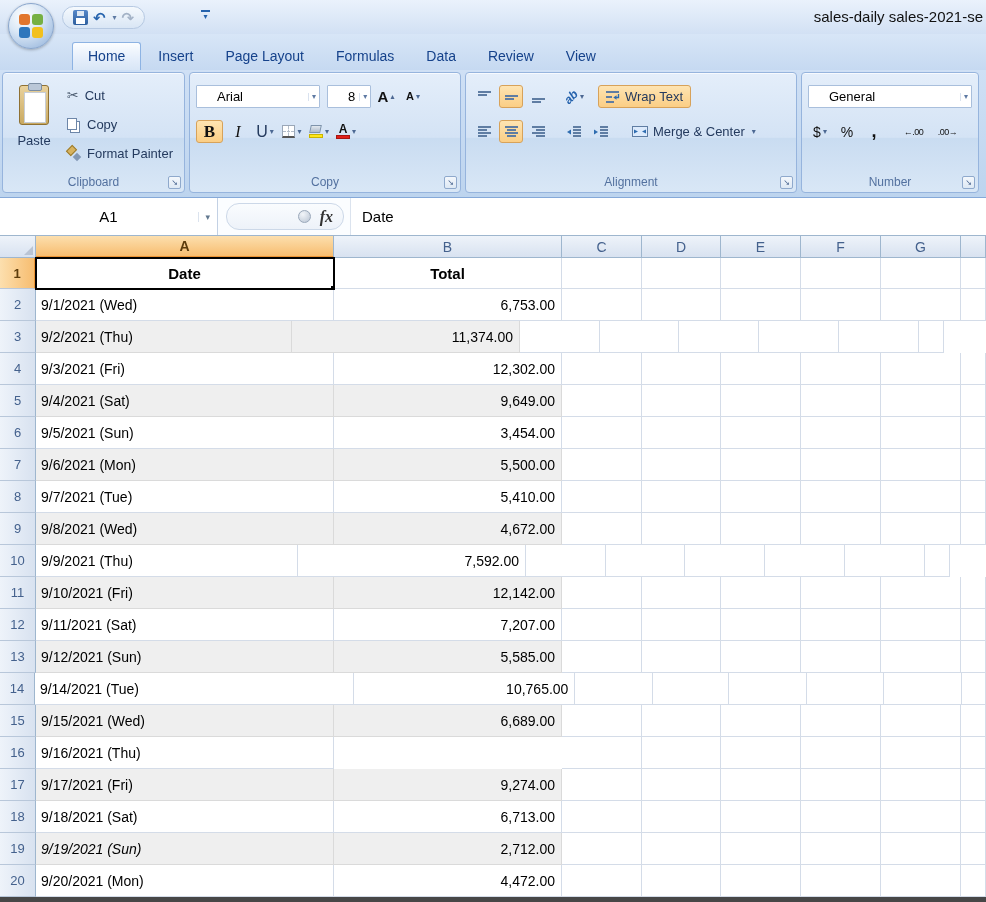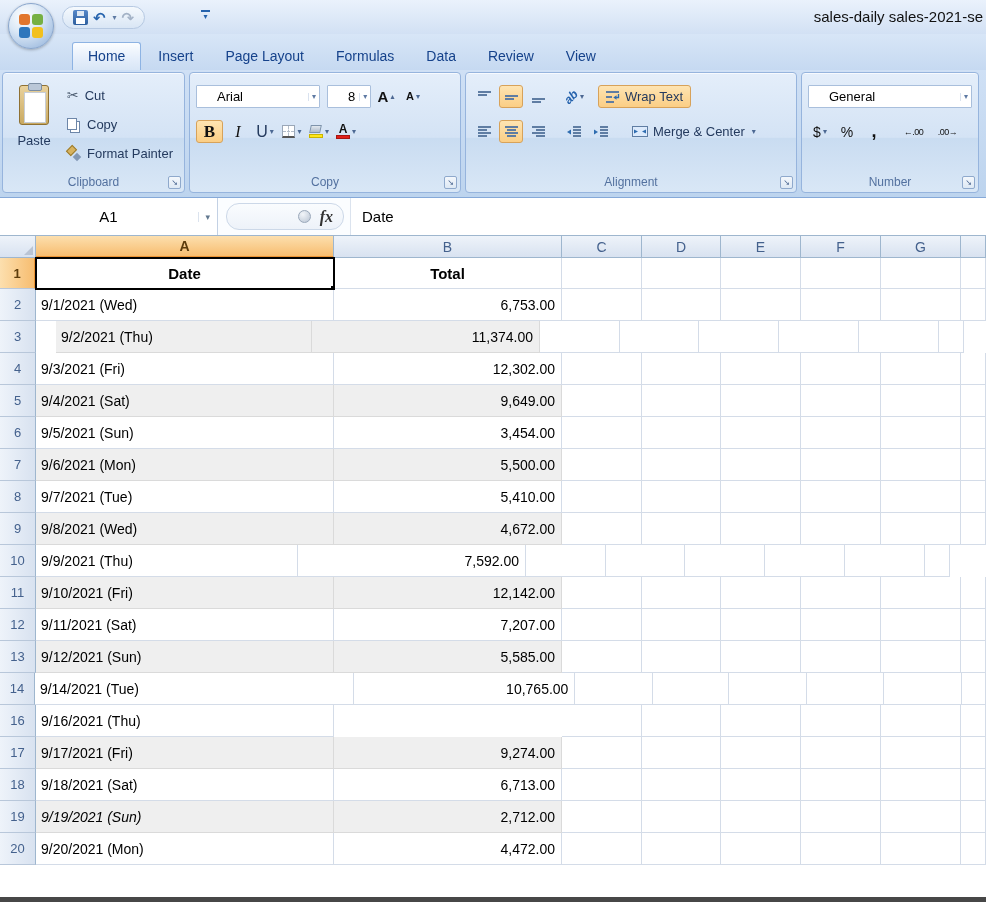--- a/index.html
+++ b/index.html
@@ -427,21 +427,21 @@
           <div class="cell num" style="width: 228px;">6,753.00</div>
           <div class="cell" style="width: 80px;"></div>
           <div class="cell" style="width: 79px;"></div>
           <div class="cell" style="width: 80px;"></div>
           <div class="cell" style="width: 80px;"></div>
           <div class="cell" style="width: 80px;"></div>
           <div class="cell" style="width: 25px;"></div>
         </div>
         <div class="sheet-row">
           <div class="row-hdr">3</div>
-          <div class="cell band date" style="width: 256px; margin-left: 20px;">9/2/2021 (Thu)</div>
+          <div class="cell band date" style="width: 256px;">9/2/2021 (Thu)</div>
           <div class="cell band num" style="width: 228px;">11,374.00</div>
           <div class="cell" style="width: 80px;"></div>
           <div class="cell" style="width: 79px;"></div>
           <div class="cell" style="width: 80px;"></div>
           <div class="cell" style="width: 80px;"></div>
           <div class="cell" style="width: 80px;"></div>
           <div class="cell" style="width: 25px;"></div>
         </div>
         <div class="sheet-row">
           <div class="row-hdr">4</div>
@@ -558,20 +558,31 @@
           <div class="cell date" style="width: 330px;">9/14/2021 (Tue)</div>
           <div class="cell num" style="width: 228px;">10,765.00</div>
           <div class="cell" style="width: 80px;"></div>
           <div class="cell" style="width: 79px;"></div>
           <div class="cell" style="width: 80px;"></div>
           <div class="cell" style="width: 80px;"></div>
           <div class="cell" style="width: 80px;"></div>
           <div class="cell" style="width: 25px;"></div>
         </div>
         <div class="sheet-row">
+          <div class="row-hdr">15</div>
+          <div class="cell band date" style="width: 298px;">9/15/2021 (Wed)</div>
+          <div class="cell band num" style="width: 228px;">6,689.00</div>
+          <div class="cell" style="width: 80px;"></div>
+          <div class="cell" style="width: 79px;"></div>
+          <div class="cell" style="width: 80px;"></div>
+          <div class="cell" style="width: 80px;"></div>
+          <div class="cell" style="width: 80px;"></div>
+          <div class="cell" style="width: 25px;"></div>
+        </div>
+        <div class="sheet-row">
           <div class="row-hdr">16</div>
           <div class="cell date" style="width: 298px;">9/16/2021 (Thu)</div>
           <div class="cell num" style="width: 228px; margin-top: 36px;">6,472.00</div>
           <div class="cell" style="width: 80px;"></div>
           <div class="cell" style="width: 79px;"></div>
           <div class="cell" style="width: 80px;"></div>
           <div class="cell" style="width: 80px;"></div>
           <div class="cell" style="width: 80px;"></div>
           <div class="cell" style="width: 25px;"></div>
         </div>

